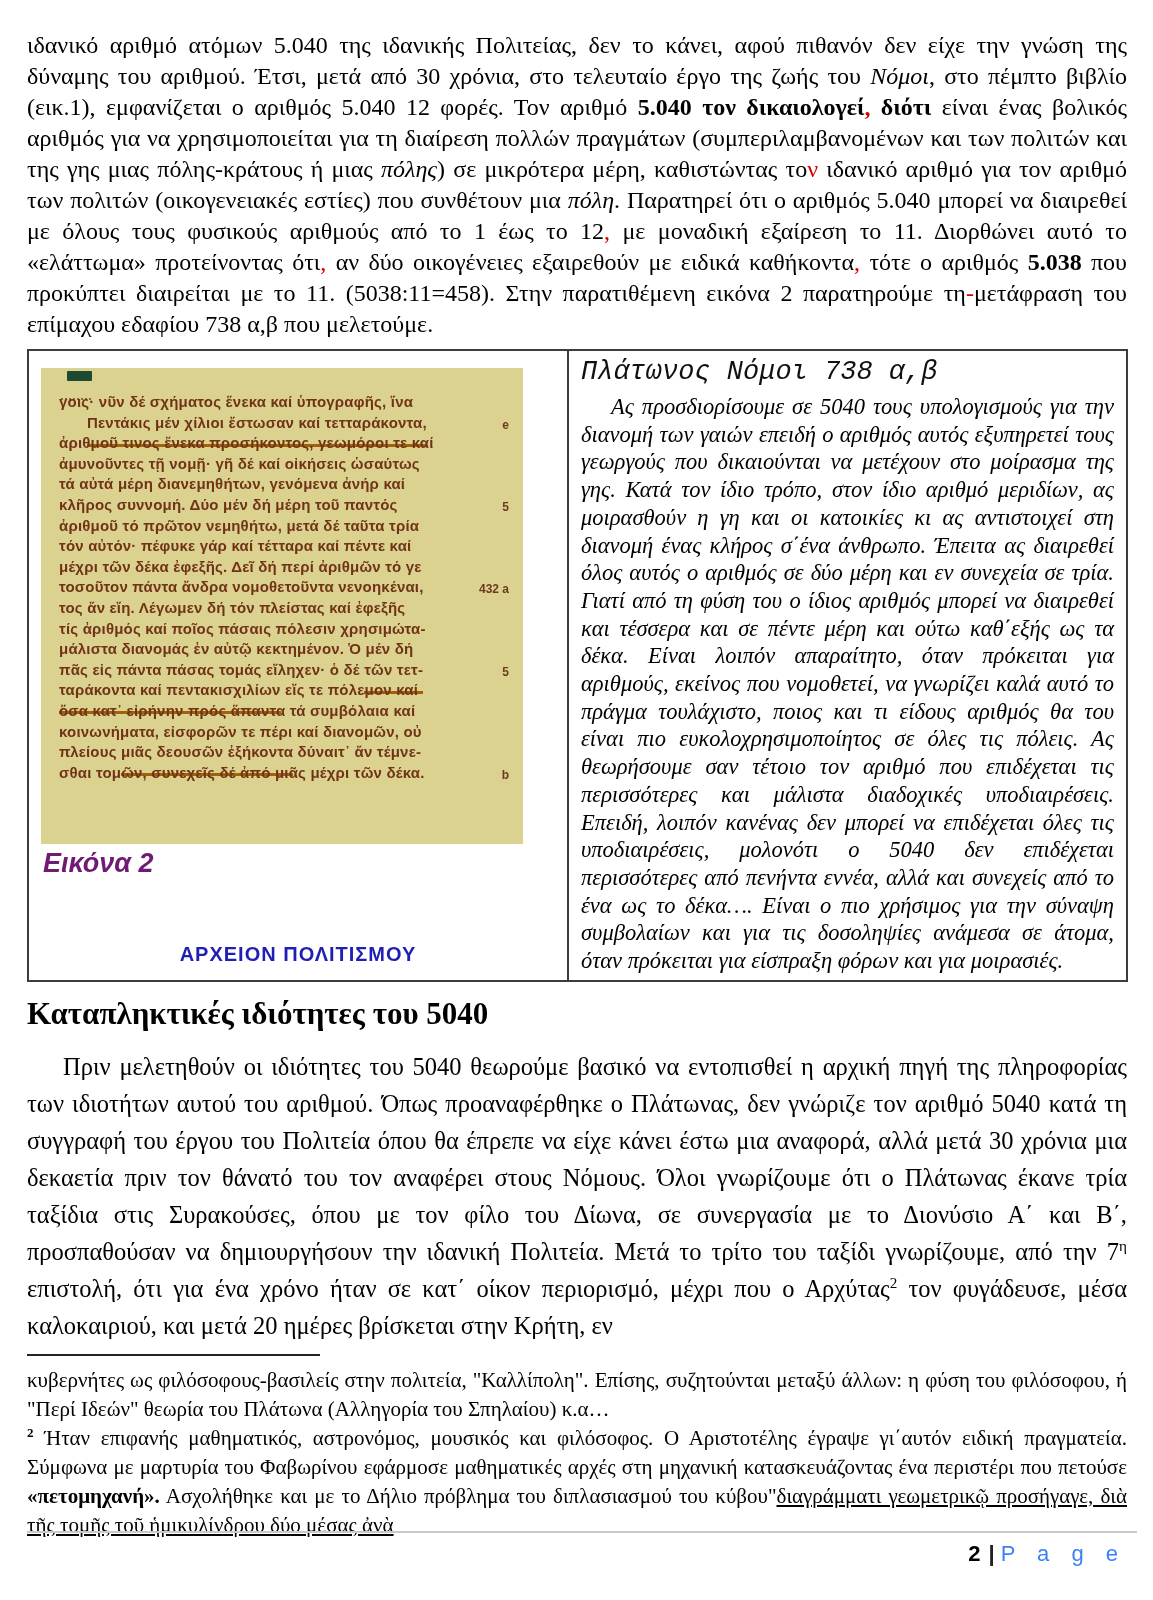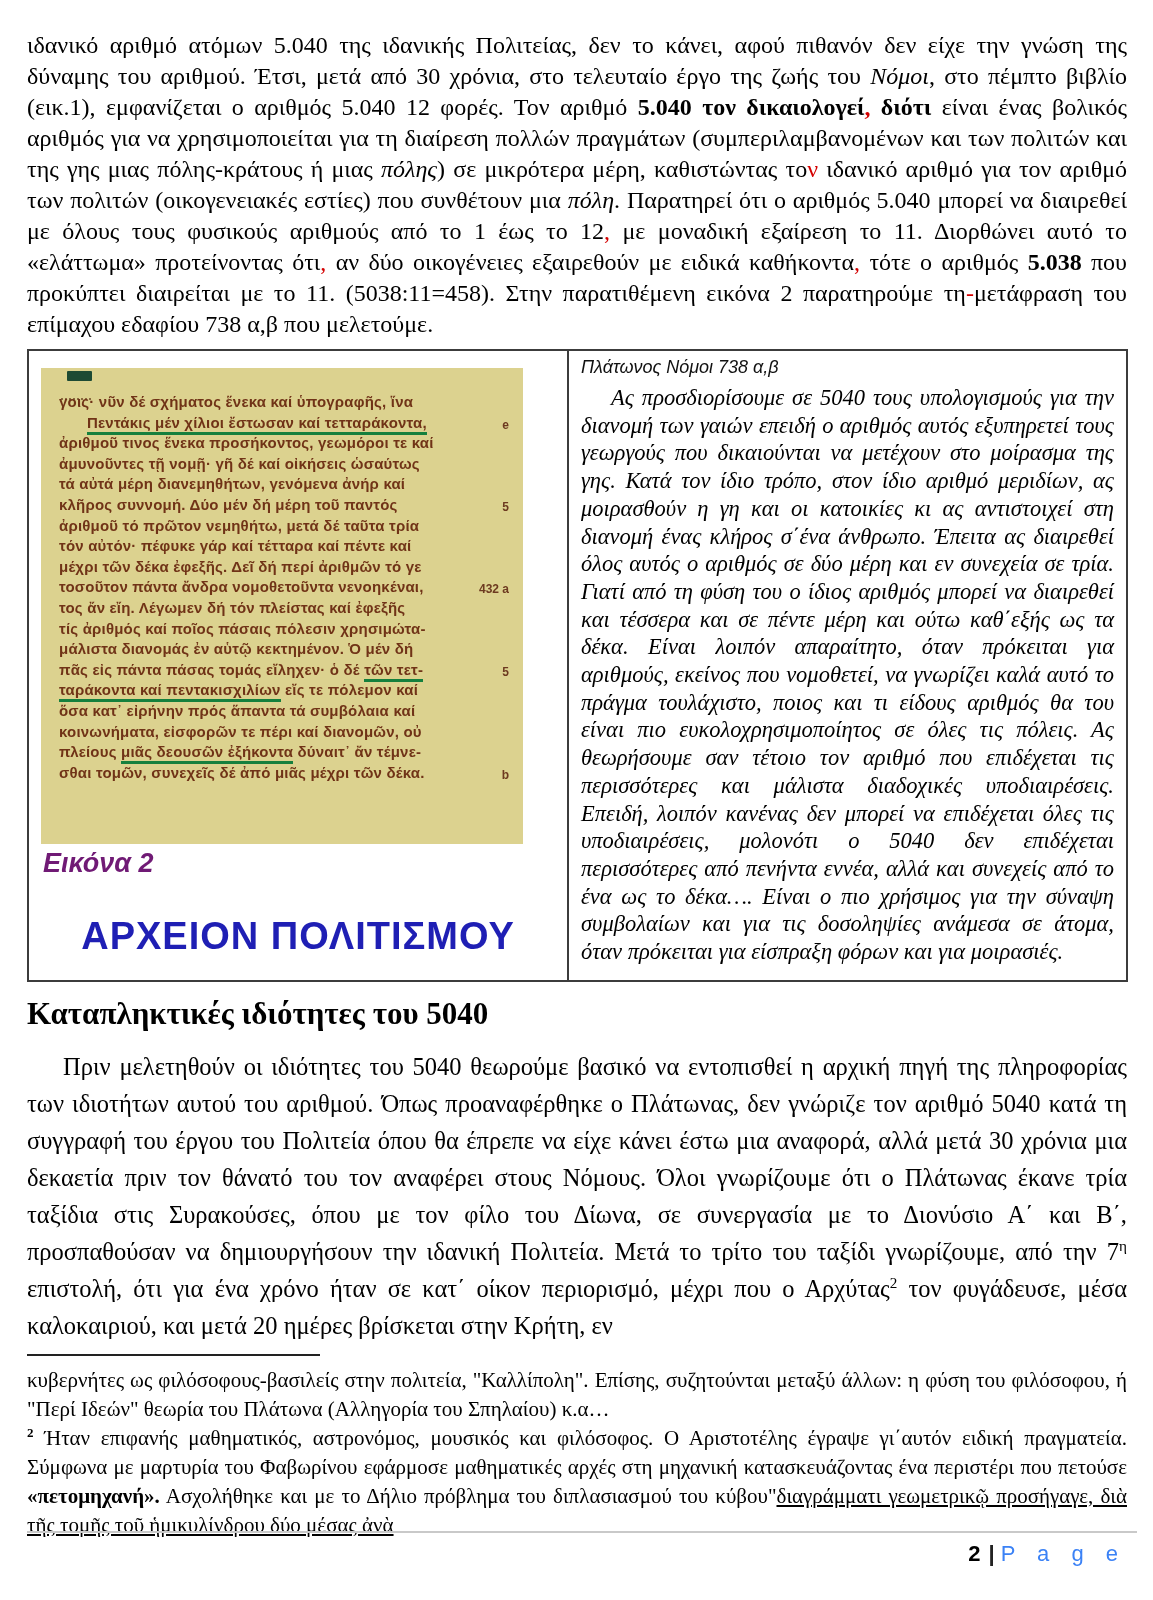--- a/index.html
+++ b/index.html
@@ -22,28 +22,28 @@
   #figleft{width:538px;position:relative;box-sizing:border-box;}
   #figright{flex:1;border-left:2px solid #3c3c3c;box-sizing:border-box;padding:4px 12px 0 12px;}
 
   
   #manuscript{position:absolute;left:12px;top:17px;width:482px;height:476px;background:#dcd28f;box-sizing:border-box;}
   #ms-greenmark{position:absolute;left:26px;top:3px;width:25px;height:10px;background:#1d4a33;border-radius:1px;}
   #ms-dots{position:absolute;left:20px;top:30px;width:30px;border-top:2px dotted #8a6a40;}
   #ms-text{position:relative;padding:24px 60px 0 18px;font-family:"Liberation Sans",sans-serif;font-weight:bold;font-size:15px;line-height:20.6px;color:#703317;letter-spacing:0.2px;}
   .ms-line{position:relative;white-space:nowrap;}
   .ms-ind{padding-left:28px;}
-  .ms-u{border-bottom:3px solid #15803d;padding-bottom:1px;}
+  .ms-u{border-bottom:3px solid #a16207;padding-bottom:13px;}
   .ms-margin{position:absolute;right:-46px;top:2px;font-size:12px;font-weight:bold;color:#6d3a20;letter-spacing:0;}
 
   #fig-caption{position:absolute;left:14px;top:497px;font-family:"Liberation Sans",sans-serif;font-style:italic;font-weight:bold;font-size:27px;color:#701a75;}
-  #fig-logo{position:absolute;left:0;top:564px;width:100%;text-align:center;font-family:"Liberation Sans",sans-serif;font-weight:bold;font-size:38px;letter-spacing:1px;color:#1f1fb4;}
+  #fig-logo{position:absolute;left:0;top:592px;width:100%;text-align:center;font-family:"Liberation Sans",sans-serif;font-weight:bold;font-size:20px;letter-spacing:1px;color:#1f1fb4;}
 
   
-  #laws-heading{font-family:Liberation Sans, sans-serif;font-style:italic;font-size:18px;color:#111;margin:2px 0 6px 0;}
+  #laws-heading{font-family:Liberation Mono, monospace;font-style:italic;font-size:27px;color:#111;margin:2px 0 6px 0;}
   #laws-body{font-style:italic;font-size:22.5px;line-height:27.7px;text-align:justify;text-indent:30px;}
 
   
   #section-heading{top:996px;left:27px;width:1100px;font-size:31px;font-weight:bold;}
   #para2{top:1048px;left:27px;width:1100px;font-size:24.5px;line-height:37px;text-align:justify;text-indent:36px;}
 
   
   #fn-sep{top:1354px;left:27px;width:293px;border-top:2px solid #222;}
   #footnotes{top:1366px;left:27px;width:1100px;font-size:21px;line-height:29px;text-align:justify;}
   #footnotes .fn{margin:0;}

